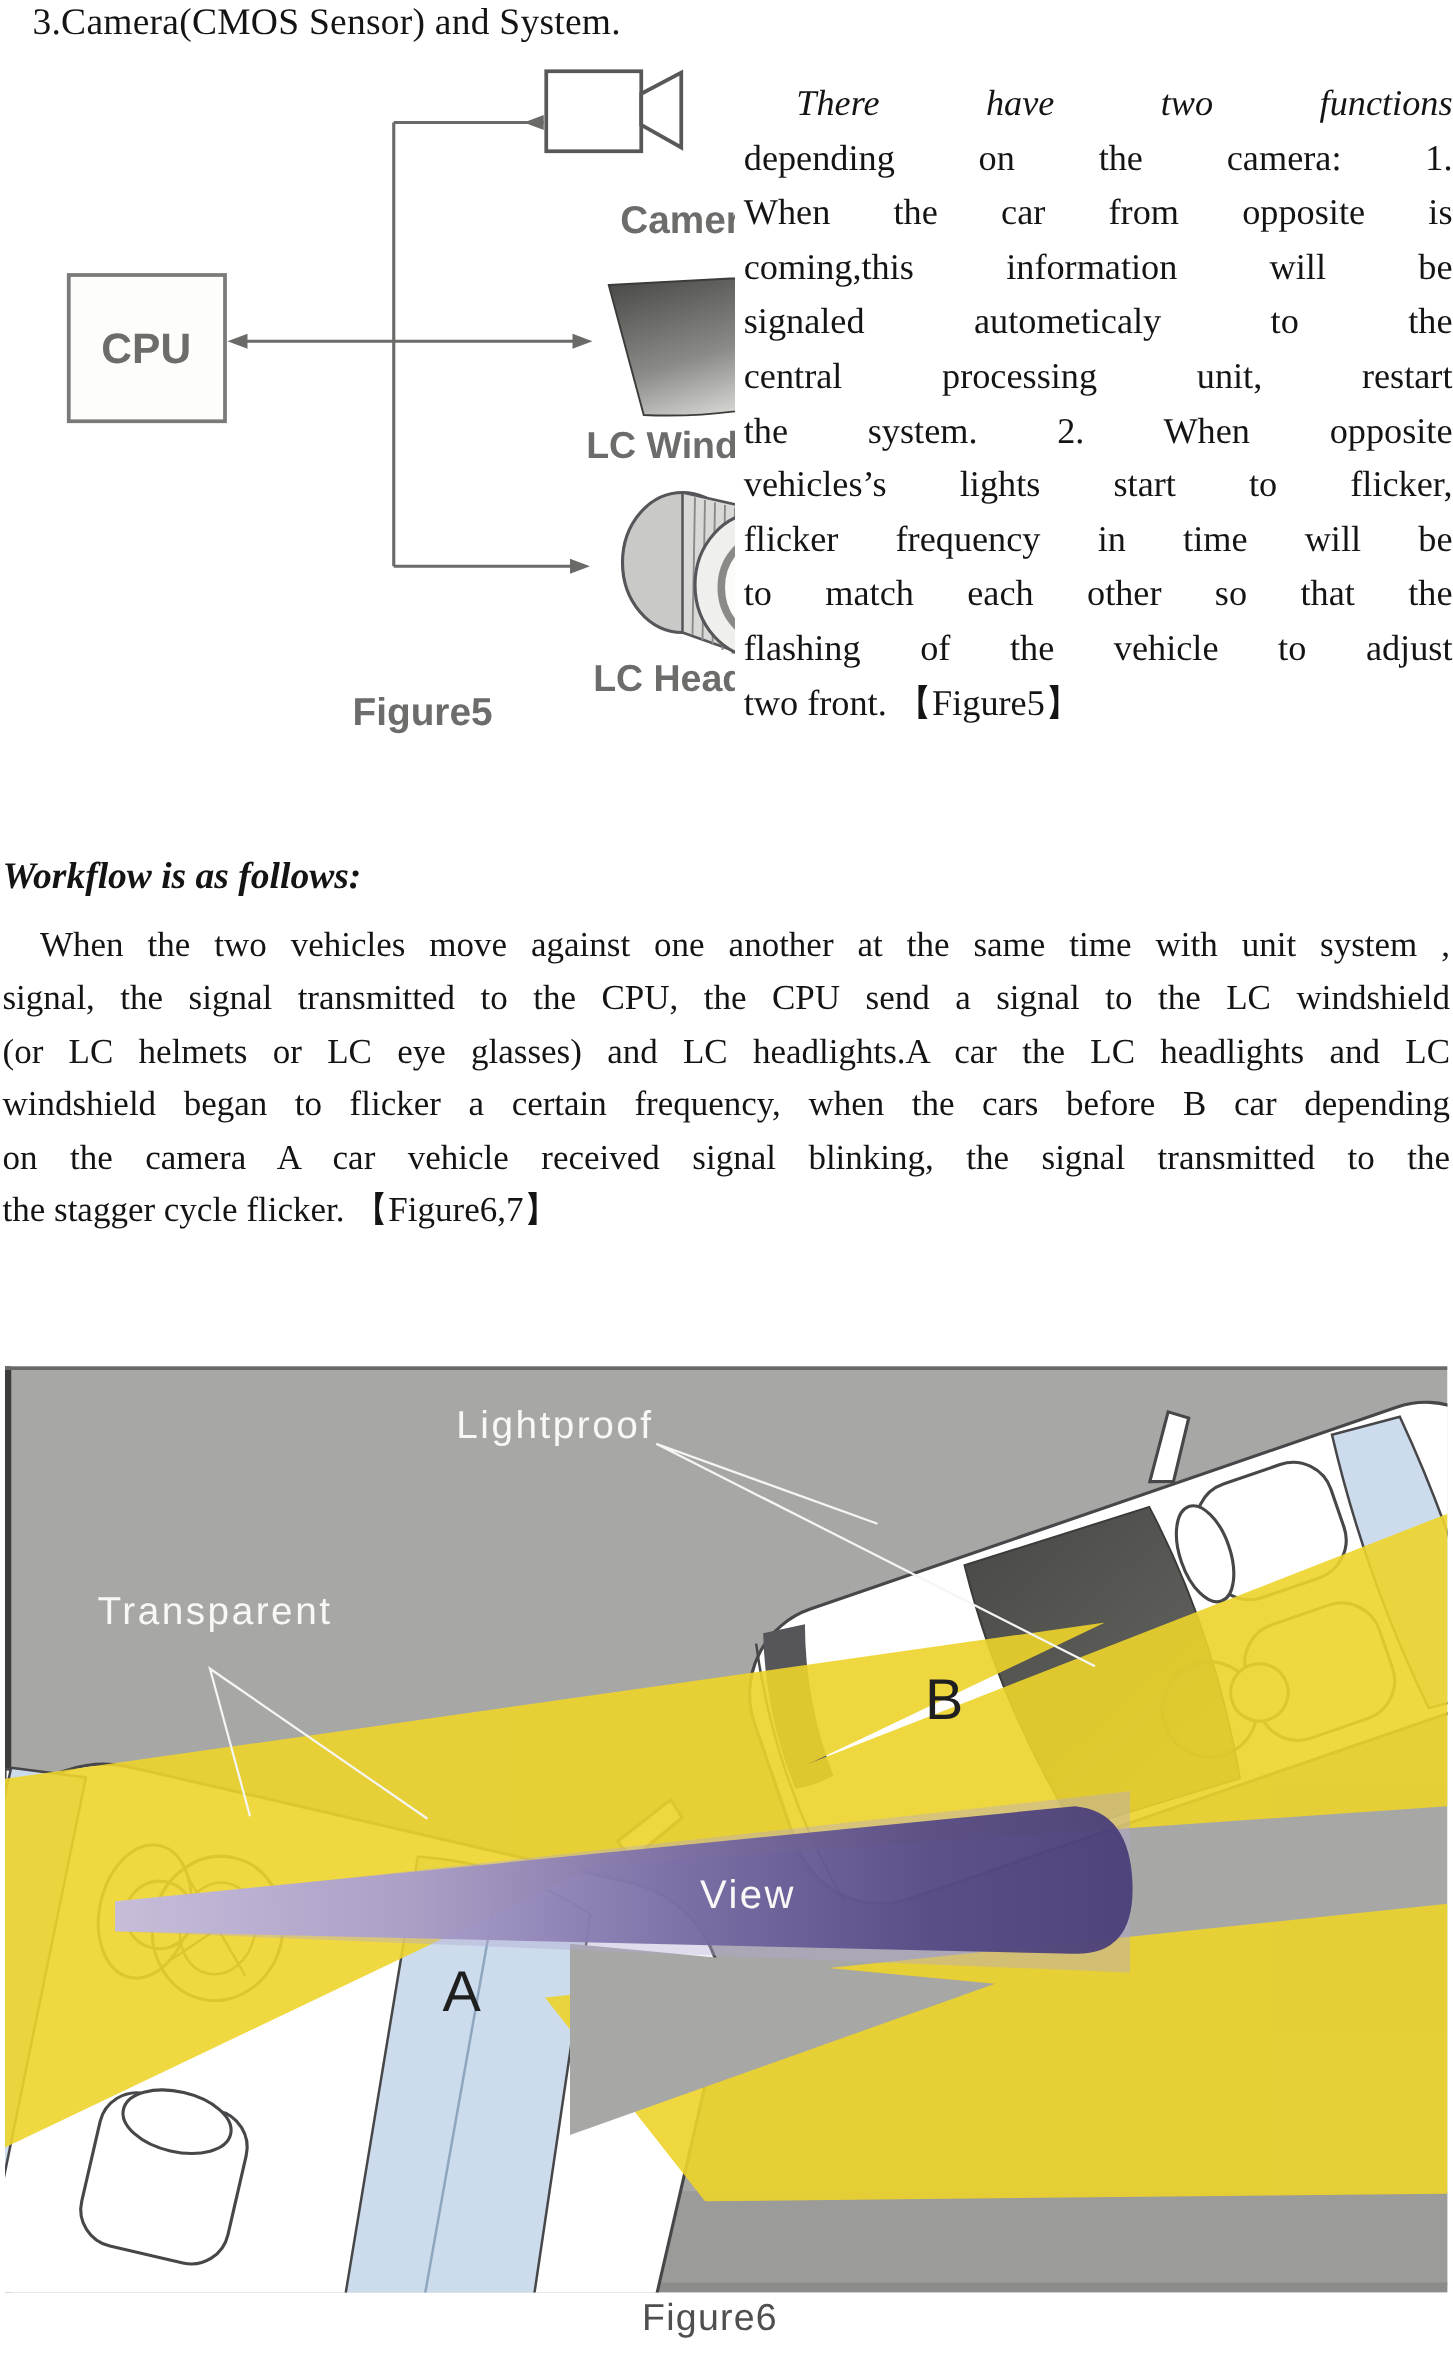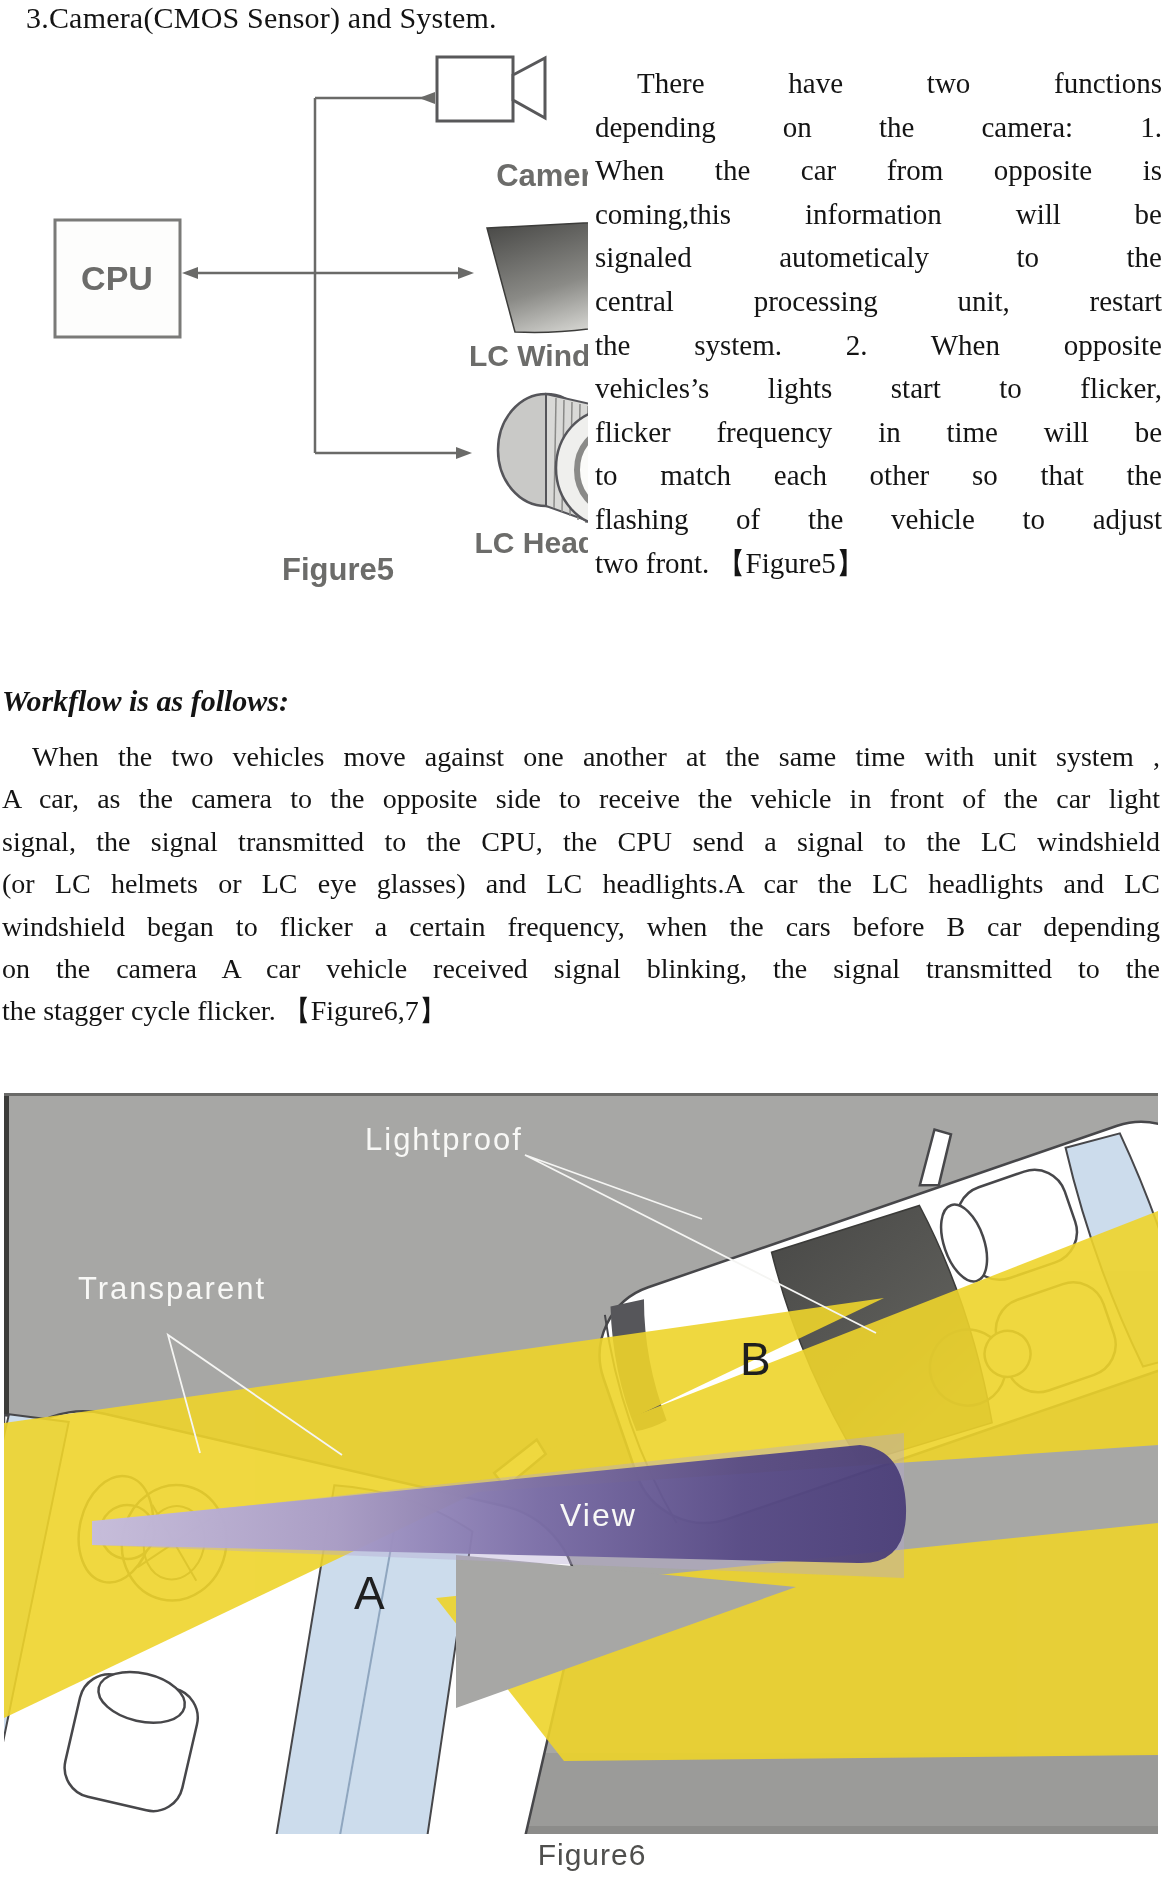--- a/index.html
+++ b/index.html
@@ -5,42 +5,42 @@
   html,body{margin:0;padding:0;}
   body{width:1162px;height:1882px;background:#ffffff;position:relative;overflow:hidden;
        font-family:"Liberation Serif","DejaVu Serif",serif;color:#141414;}
   .abs{position:absolute;}
   #page-title{left:26px;top:1px;font-size:30px;letter-spacing:0.2px;}
 
   
   .jline{text-align:justify;text-align-last:justify;}
   .jline.last{text-align-last:left;}
   #intro-col{left:595px;top:62px;width:567px;font-size:29px;line-height:43.6px;}
-  #intro-col .jline:first-child{text-indent:42px;}
+  #intro-col .jline:first-child{text-indent:42px;font-style:italic;}
   #workflow-head{left:2px;top:684px;font-size:30px;font-weight:bold;font-style:italic;}
   #workflow-col{left:2px;top:736px;width:1158px;font-size:28px;line-height:42.4px;}
   #workflow-col .jline:first-child{text-indent:30px;}
 
   
   #fig5{left:8px;top:40px;}
   .f5lab{font-family:"Liberation Sans","DejaVu Sans",sans-serif;font-weight:600;fill:#6c6c6a;}
   .f5line{stroke:#6a6a68;stroke-width:2.5;fill:none;}
   .f5arrow{fill:#6a6a68;stroke:none;}
 
   
   #fig6{left:4px;top:1093px;}
   .f6white{font-family:"Liberation Sans","DejaVu Sans",sans-serif;font-weight:500;fill:#f8f8f6;letter-spacing:2px;}
   .f6letter{font-family:"Liberation Sans","DejaVu Sans",sans-serif;font-weight:500;fill:#1f1f1f;}
   .car{fill:#ffffff;stroke:#47474a;stroke-width:2.5;}
   .carline{fill:none;stroke:#47474a;stroke-width:2;}
   .callout{fill:none;stroke:#f5f5f3;stroke-width:1.8;}
 
   #fig6-caption{left:0;top:1838px;width:1136px;text-align:center;
      font-family:"Liberation Sans","DejaVu Sans",sans-serif;font-size:30px;font-weight:500;
-     color:#4f4f4d;letter-spacing:1px;padding-left:24px;}
+     color:#4f4f4d;letter-spacing:1px;}
 </style>
 </head>
 <body>
 
 <div class="abs" id="page-title">3.Camera(CMOS Sensor) and System.</div>
 
 <svg class="abs" id="fig5" width="580" height="560" viewBox="0 0 580 560">
   <defs>
     <linearGradient id="gradWind" x1="0" y1="0" x2="0.55" y2="1">
       <stop offset="0" stop-color="#434341"></stop>
@@ -101,21 +101,20 @@
     <div class="jline">vehicles’s lights start to flicker,</div>
     <div class="jline">flicker frequency in time will be</div>
     <div class="jline">to match each other so that the</div>
     <div class="jline">flashing of the vehicle to adjust</div>
     <div class="jline last">two front. 【Figure5】</div>
   </div>
 
 <div class="abs" id="workflow-head">Workflow is as follows:</div>
 <div class="abs" id="workflow-col">
     <div class="jline">When the two vehicles move against one another at the same time with unit system ,</div>
-    <div class="jline">A car, as the camera to the opposite side to receive the vehicle in front of the car light</div>
     <div class="jline">signal, the signal transmitted to the CPU, the CPU send a signal to the LC windshield</div>
     <div class="jline">(or LC helmets or LC eye glasses) and LC headlights.A car the LC headlights and LC</div>
     <div class="jline">windshield began to flicker a certain frequency, when the cars before B car depending</div>
     <div class="jline">on the camera A car vehicle received signal blinking, the signal transmitted to the</div>
     <div class="jline last">the stagger cycle flicker.  【Figure6,7】</div>
   </div>
 
 <svg class="abs" id="fig6" width="1154" height="741" viewBox="0 0 1154 741">
   <defs>
     <linearGradient id="gradView" x1="0" y1="0" x2="1" y2="0">

